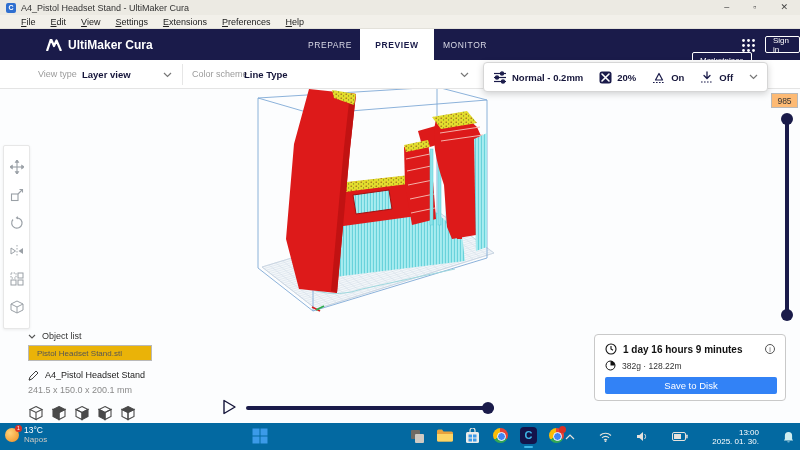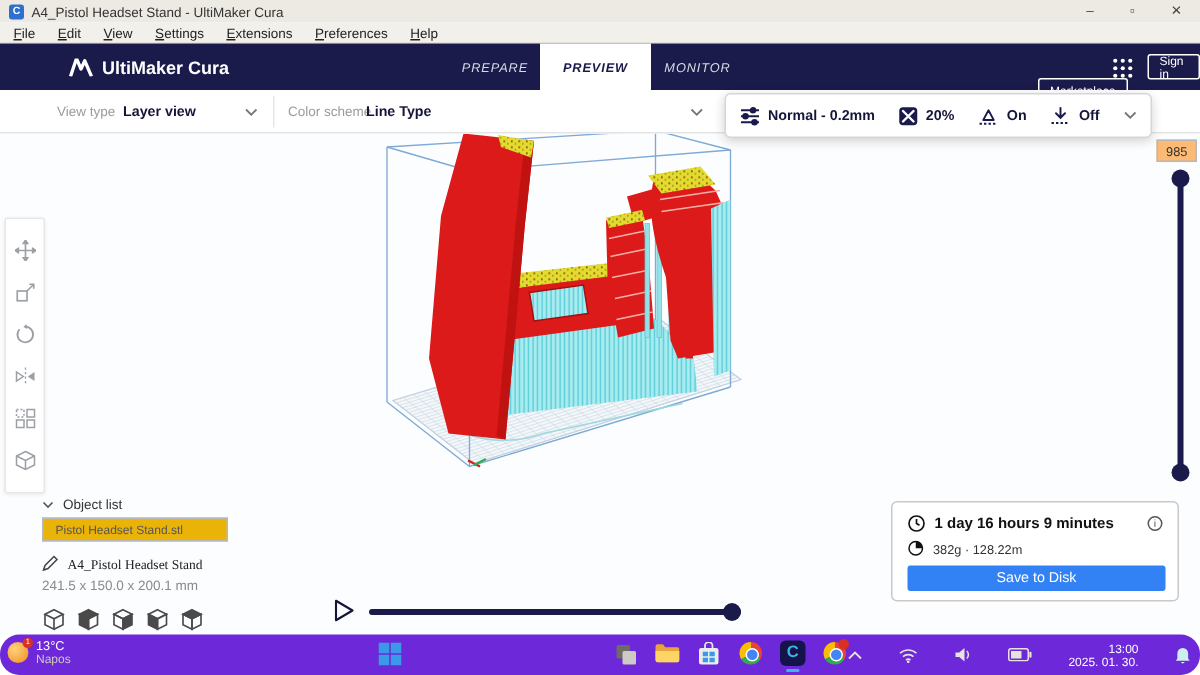--- a/index.html
+++ b/index.html
@@ -7,28 +7,28 @@
   .app { position:relative; width:800px; height:450px; }
 
   
   .titlebar { height:15px; background:#eceae3; display:flex; align-items:center; padding:0 6px; }
   .cura-badge { width:10px; height:10px; background:#2f6fd0; border-radius:2px; margin-right:5px; color:#fff; font-size:7px; font-weight:bold; text-align:center; line-height:10px; }
   .title-text { font-size:9px; color:#333; }
   .win-controls { margin-left:auto; display:flex; gap:24px; padding-right:6px; }
   .win-controls span { font-size:9px; color:#444; line-height:15px; cursor:default; }
 
   
-  .menubar { height:14px; background:#f2f0ea; border-bottom:1px solid #e3e1da; display:flex; align-items:center; gap:15px; padding-left:9px; }
+  .menubar { height:14px; background:#f2f0ea; border-bottom:1px solid #e3e1da; display:flex; align-items:center; gap:15px; padding-left:21px; }
   .menubar span { display:inline-block; font-size:9px; color:#222; }
   .menubar span::first-letter { text-decoration:underline; }
 
   
   .header { height:31px; background:#1a1b4a; position:relative; }
   .logo { position:absolute; left:46px; top:9px; display:flex; align-items:center; gap:6px; color:#fff; font-size:12px; font-weight:bold; }
-  .tab { position:absolute; top:0; height:31px; display:flex; align-items:center; justify-content:center; font-size:8.5px; letter-spacing:.6px; color:#d9d9e6; cursor:pointer;font-style:italic; }
+  .tab { position:absolute; top:0; height:31px; display:flex; align-items:center; justify-content:center; font-size:8.5px; letter-spacing:.6px; color:#d9d9e6; cursor:pointer; }
   .tab.prepare { left:300px; width:60px; }
   .tab.preview { left:360px; width:74px; background:#fff; color:#1a1b4a; font-weight:bold; }
   .tab.monitor { left:434px; width:62px; }
   .hdr-btn { position:absolute; top:7px; height:17px; border:1px solid #fff; border-radius:2px; color:#fff; font-size:8px; display:flex; align-items:center; padding:0 7px; cursor:pointer; }
   .marketplace { left:692px;margin-top:16px; }
   .signin { left:765px; }
   .grid-icon { position:absolute; left:741px; top:9px; cursor:pointer; }
 
   
   .toolbar { height:29px; background:#fff; border-bottom:1px solid #e4e4e4; position:relative; z-index:4; }
@@ -43,21 +43,21 @@
   
   .viewport { position:relative; height:334px; background:#fcfdfe; overflow:hidden; }
   .scene { position:absolute; left:0; top:0; }
 
   .left-tools { position:absolute; left:3px; top:56px; width:27px; height:184px; background:#fff; border:1px solid #e7e7e7; border-radius:2px; box-shadow:0 1px 3px rgba(0,0,0,.07); display:flex; flex-direction:column; align-items:center; justify-content:space-around; padding:7px 0; }
   .tool { width:15px; height:15px; display:flex; align-items:center; justify-content:center; cursor:pointer; }
 
   .object-list { position:absolute; left:28px; top:242px; width:180px; }
   .ol-header { display:flex; align-items:center; gap:6px; font-size:9px; color:#333; cursor:pointer; }
   .ol-input { margin-top:4px; width:124px; height:16px; border:1px solid #b9b9b9; background:#eab308; font-size:8px; color:#555; padding:0 8px; font-family:"Liberation Sans",sans-serif; }
-  .ol-model { margin-top:9px; display:flex; align-items:flex-end; gap:6px; font-size:9px; color:#222;font-family:Liberation Serif, serif; }
+  .ol-model { margin-top:9px; display:flex; align-items:flex-start; gap:6px; font-size:9px; color:#222; }
   .ol-dims { margin-top:4px; font-size:9px; color:#8a8a8a; }
   .ol-cubes { margin-top:10px; display:flex; gap:7px; }
   .ol-cubes .cube { cursor:pointer; }
 
   .layer-label { position:absolute; left:771px; top:4px; width:27px; height:15px; background:#fdba74; border:1px solid #b9b9b9; font-size:8.5px; color:#333; display:flex; align-items:center; justify-content:center; }
   .layer-track { position:absolute; left:785px; top:28px; width:4px; height:200px; background:#1a1b4a; border-radius:2px; cursor:pointer; }
   .layer-knob { position:absolute; width:12px; height:12px; border-radius:50%; background:#1a1b4a; left:781px; cursor:pointer; }
   .knob-top { top:24px; } .knob-bottom { top:220px; }
 
   .playbar-play { position:absolute; left:222px; top:310px; cursor:pointer; }
@@ -66,21 +66,21 @@
 
   .stats-card { position:absolute; left:594px; top:245px; width:192px; height:67px; background:#fff; border:1px solid #c9c9c9; border-radius:4px; padding:8px 10px 0 10px; }
   .st-row1 { display:flex; align-items:center; gap:6px; }
   .st-time { font-size:10px; font-weight:bold; color:#111; flex:1; }
   .st-row2 { display:flex; align-items:center; gap:6px; margin-top:5px; }
   .st-mat { font-size:8.5px; color:#333; }
   .info-i { width:10px; height:10px; border:1px solid #555; border-radius:50%; font-size:7px; color:#555; text-align:center; line-height:10px; cursor:pointer; }
   .save-btn { margin-top:6px; width:172px; height:17px; background:#3282f6; border:none; border-radius:2px; color:#fff; font-size:9.5px; font-family:"Liberation Sans",sans-serif; cursor:pointer; }
 
   
-  .taskbar { height:27px; background:#6d28d9; position:relative;border-radius:13px; }
+  .taskbar { height:27px; background:#0369a1; position:relative; }
   .weather { position:absolute; left:5px; top:2px; display:flex; align-items:center; gap:5px; cursor:pointer; }
   .sun { position:relative; width:14px; height:14px; border-radius:50%; background:radial-gradient(circle at 35% 35%, #ffd27a, #f08c1e); }
   .sun .badge { position:absolute; right:-3px; top:-3px; width:7px; height:7px; background:#d93025; border-radius:50%; font-size:5px; color:#fff; text-align:center; line-height:7px; }
   .weather-txt { display:flex; flex-direction:column; line-height:10px; }
   .w-temp { font-size:8.5px; color:#fff; }
   .w-desc { font-size:8px; color:#cfc9c2; }
   .start-btn { position:absolute; left:252px; top:5px; cursor:pointer; }
   .search-pill { position:absolute; left:274px; top:4px; width:126px; height:19px; border:1px solid #8a847c; border-radius:10px; background:#332d28; display:flex; align-items:center; gap:5px; padding:0 8px; }
   .search-pill input { background:transparent; border:none; outline:none; color:#d8d3cc; font-size:9px; width:88px; font-family:"Liberation Sans",sans-serif; }
   .task-icons { position:absolute; left:407px; top:3px; display:flex; gap:9px; align-items:center; }

